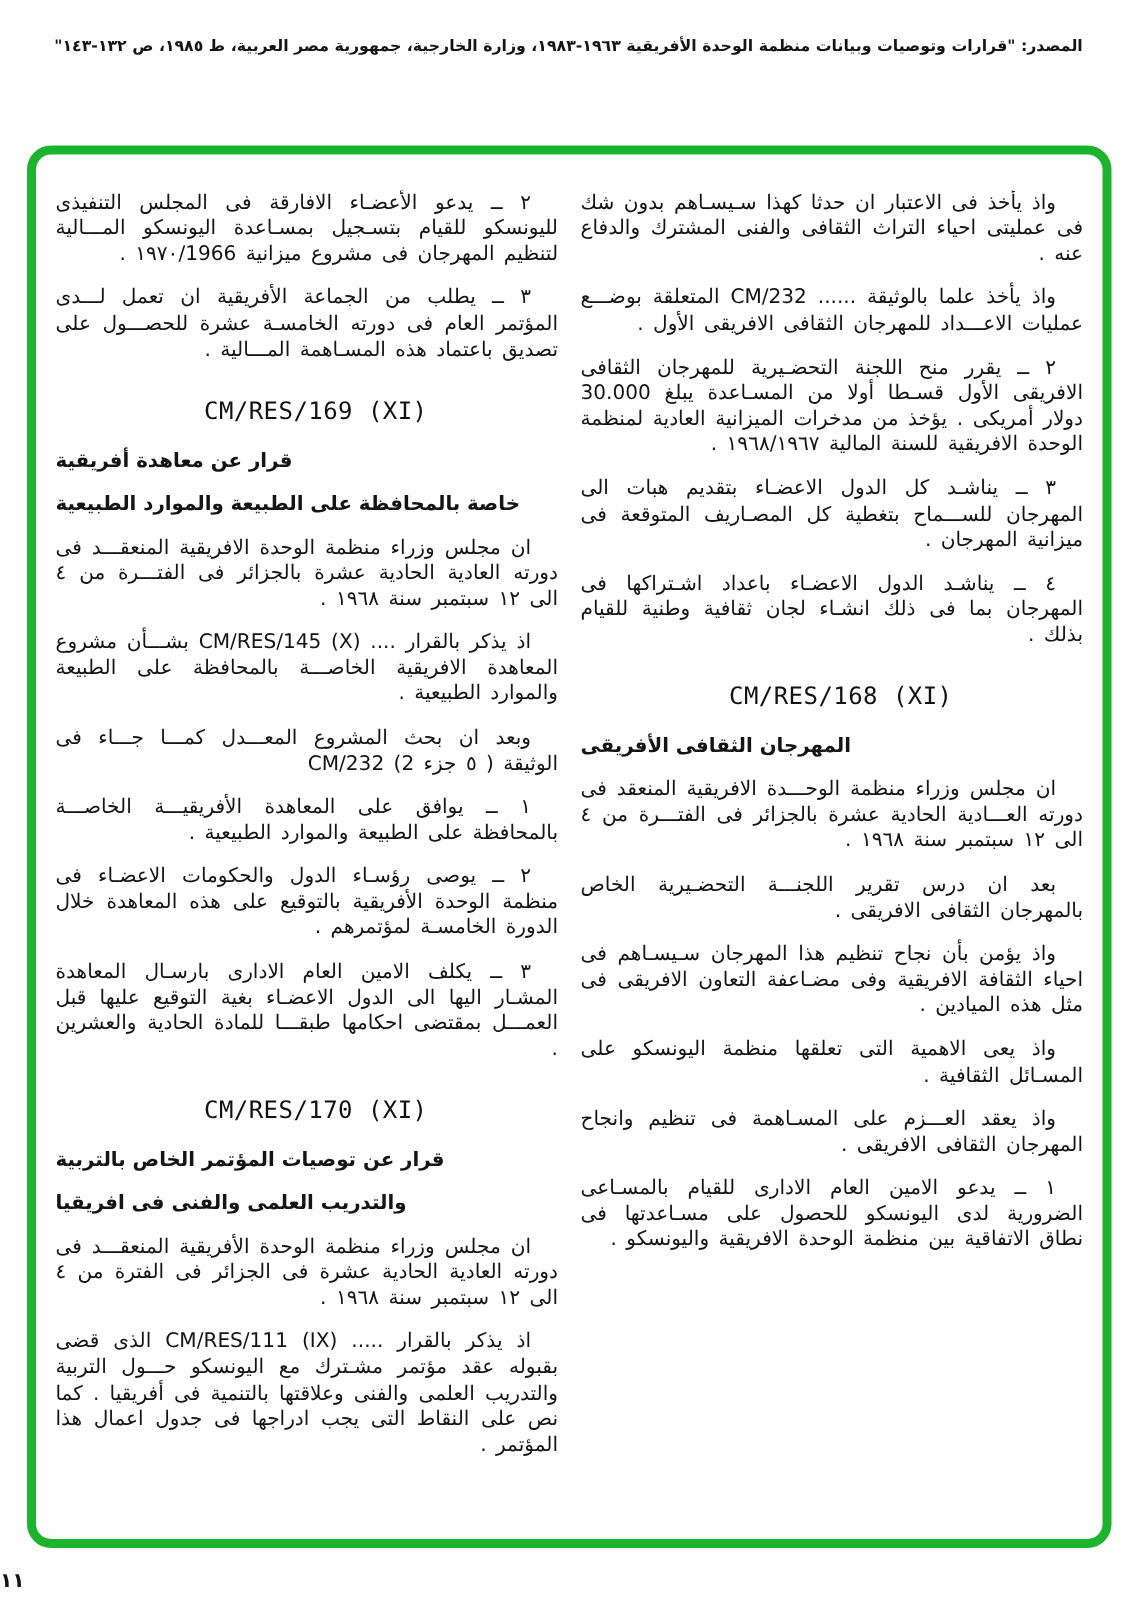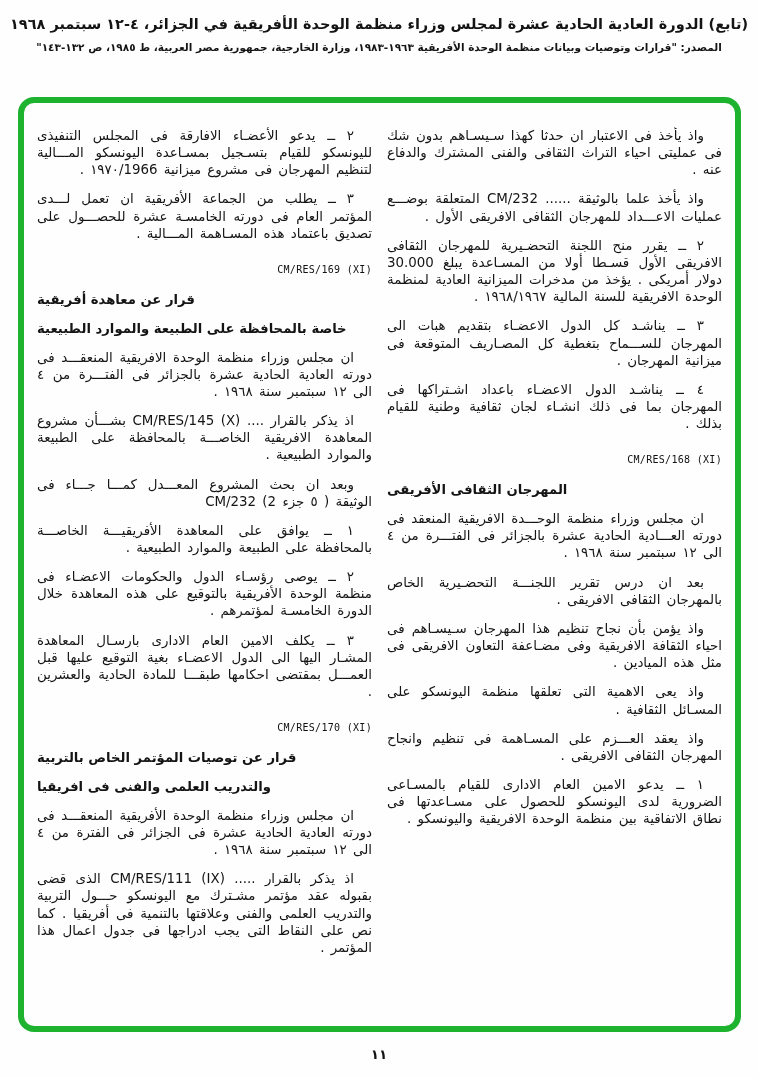--- a/index.html
+++ b/index.html
@@ -32,42 +32,41 @@
     display:flex;gap:15px;
   }
   .column{flex:1 1 0;overflow:hidden;}
   .para{
     margin:0 0 12px 0;
     font-size:13.4px;line-height:1.28;
     text-align:justify;text-indent:18px;
     word-spacing:2px;
   }
   .rescode{
-    direction:ltr;text-align:right;
+    direction:ltr;text-align:center;
     font-family:"DejaVu Sans Mono","Liberation Mono",monospace;
-    font-size:10px;letter-spacing:0.3px;
+    font-size:16px;letter-spacing:0.3px;
     margin:22px 0 16px 12px;color:#111;
   }
   .restitle{
     font-weight:bold;text-align:left;
     font-size:13.2px;line-height:1.35;
     margin:0 0 11px 0;
   }
   .page-number{
     position:absolute;bottom:16px;left:0;width:758px;
-    text-align:center;font-size:13.5px;font-weight:bold;direction:rtl;
+    text-align:left;font-size:13.5px;font-weight:bold;direction:rtl;
   }
 </style>
 </head>
 <body>
 
 <div class="page">
 
   <div class="doc-header">
-    <div class="header-title">(تابع) الدورة العادية الحادية عشرة لمجلس وزراء منظمة الوحدة الأفريقية في الجزائر، ٤-١٢ سبتمبر ١٩٦٨</div>
     <div class="header-source">المصدر: "قرارات وتوصيات وبيانات منظمة الوحدة الأفريقية ١٩٦٣-١٩٨٣، وزارة الخارجية، جمهورية مصر العربية، ط ١٩٨٥، ص ١٣٢-١٤٣"</div>
   </div>
 
   <div class="content-frame" style="border-color: rgb(29, 179, 46);">
 
     <div class="column">
       <p class="para">واذ يأخذ فى الاعتبار ان حدثا كهذا سـيسـاهم بدون شك فى عمليتى احياء التراث الثقافى والفنى المشترك والدفاع عنه .</p>
       <p class="para">واذ يأخذ علما بالوثيقة ...... ⁦CM/232⁩ المتعلقة بوضـــع عمليات الاعـــداد للمهرجان الثقافى الافريقى الأول .</p>
       <p class="para">٢ ــ يقرر منح اللجنة التحضـيرية للمهرجان الثقافى الافريقى الأول قسـطا أولا من المسـاعدة يبلغ 30.000 دولار أمريكى . يؤخذ من مدخرات الميزانية العادية لمنظمة الوحدة الافريقية للسنة المالية ١٩٦٨/١٩٦٧ .</p>
       <p class="para">٣ ــ يناشـد كل الدول الاعضـاء بتقديم هبات الى المهرجان للســـماح بتغطية كل المصـاريف المتوقعة فى ميزانية المهرجان .</p>

